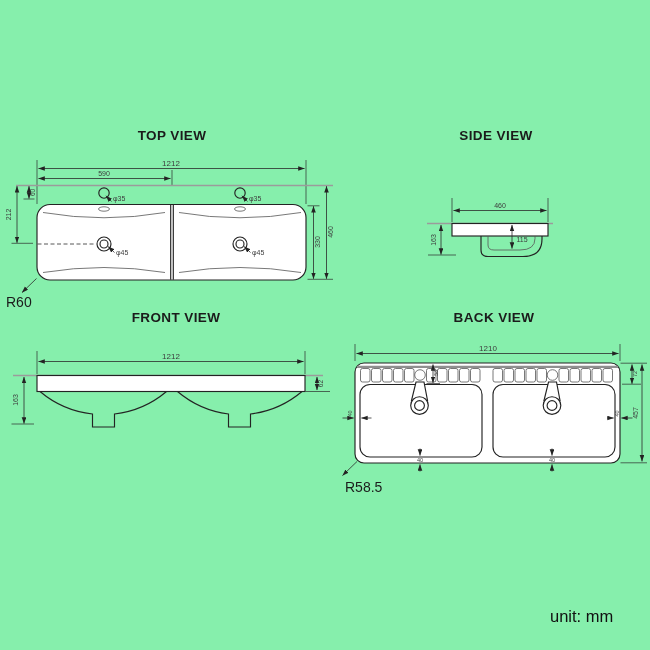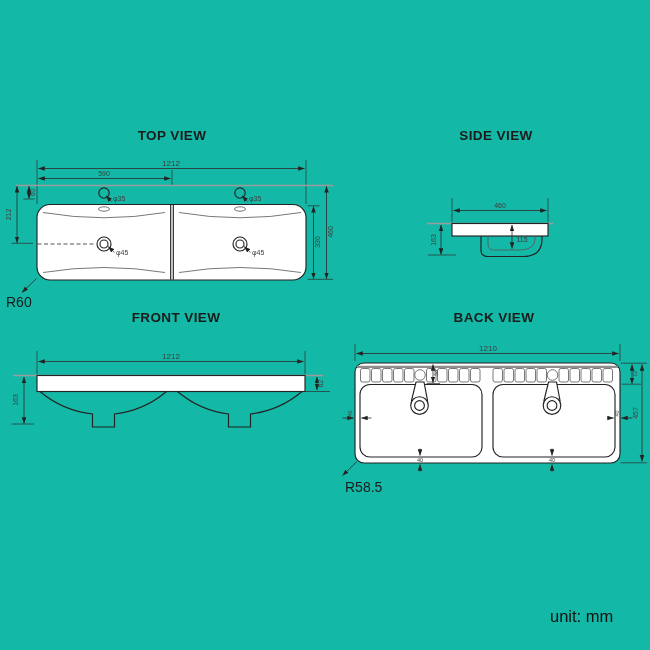--- a/index.html
+++ b/index.html
@@ -1,16 +1,16 @@
 <!DOCTYPE html>
 <html><head>
 <meta charset="utf-8">
 <style>
   html,body { margin:0; padding:0; background:#ffffff; }
-  .page { position:relative; width:650px; height:650px; background:#14b8a6; overflow:hidden; }
+  .page { position:relative; width:650px; height:650px; background:#86efac; overflow:hidden; }
   svg { display:block; }
   text { font-family:"Liberation Sans","DejaVu Sans",sans-serif; fill:#3d3d3d; }
   .t-title { font-size:13.5px; font-weight:bold; fill:#1b1b1b; letter-spacing:.4px; }
   .t-dim  { font-size:8px; }
   .t-dim7 { font-size:7px; }
   .t-dim65{ font-size:6.5px; }
   .t-dim55{ font-size:5.5px; }
   .t-r    { font-size:14px; fill:#1b1b1b; }
   .t-unit { font-size:16.5px; fill:#111; }
   .mid { text-anchor:middle; }

